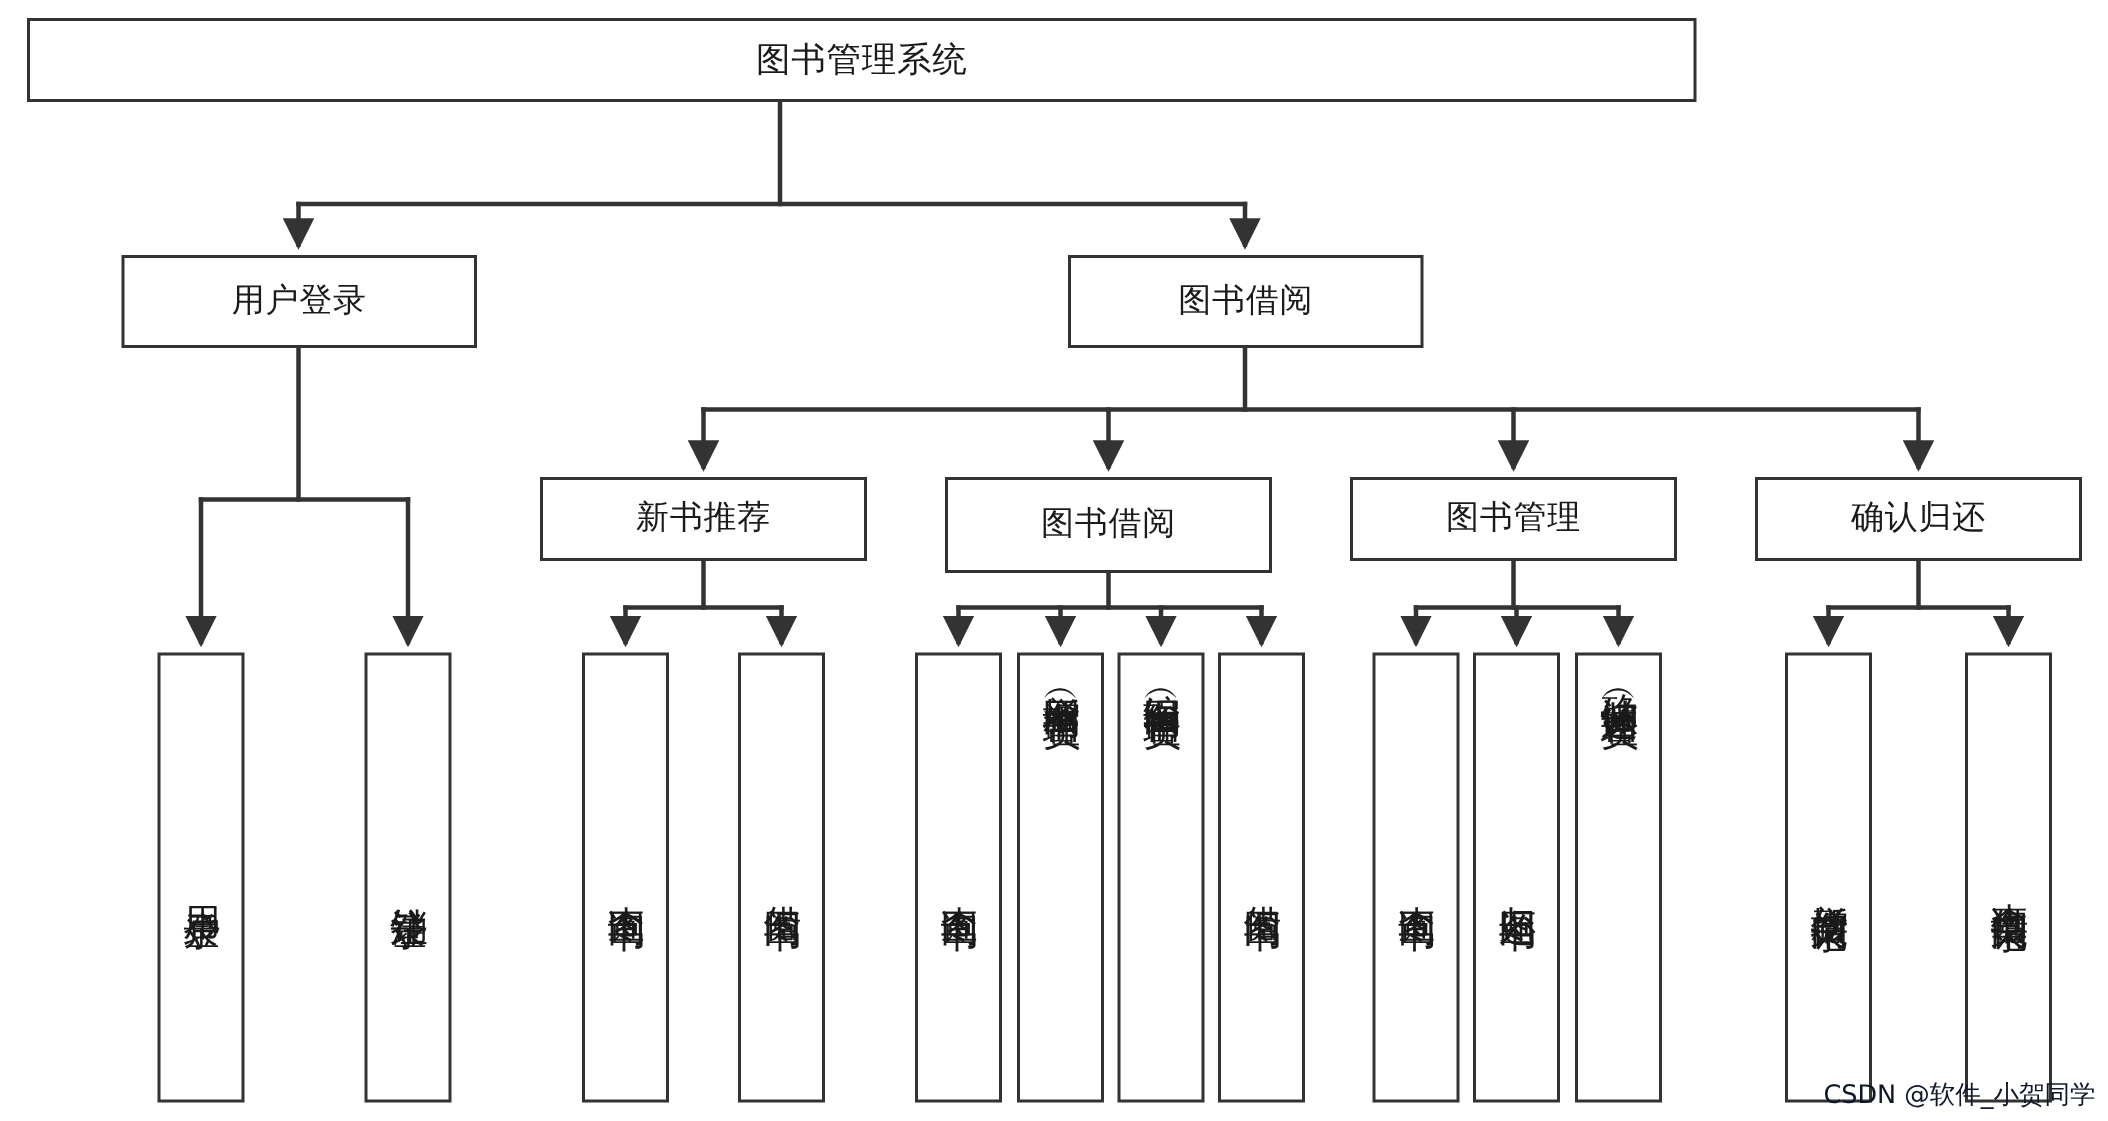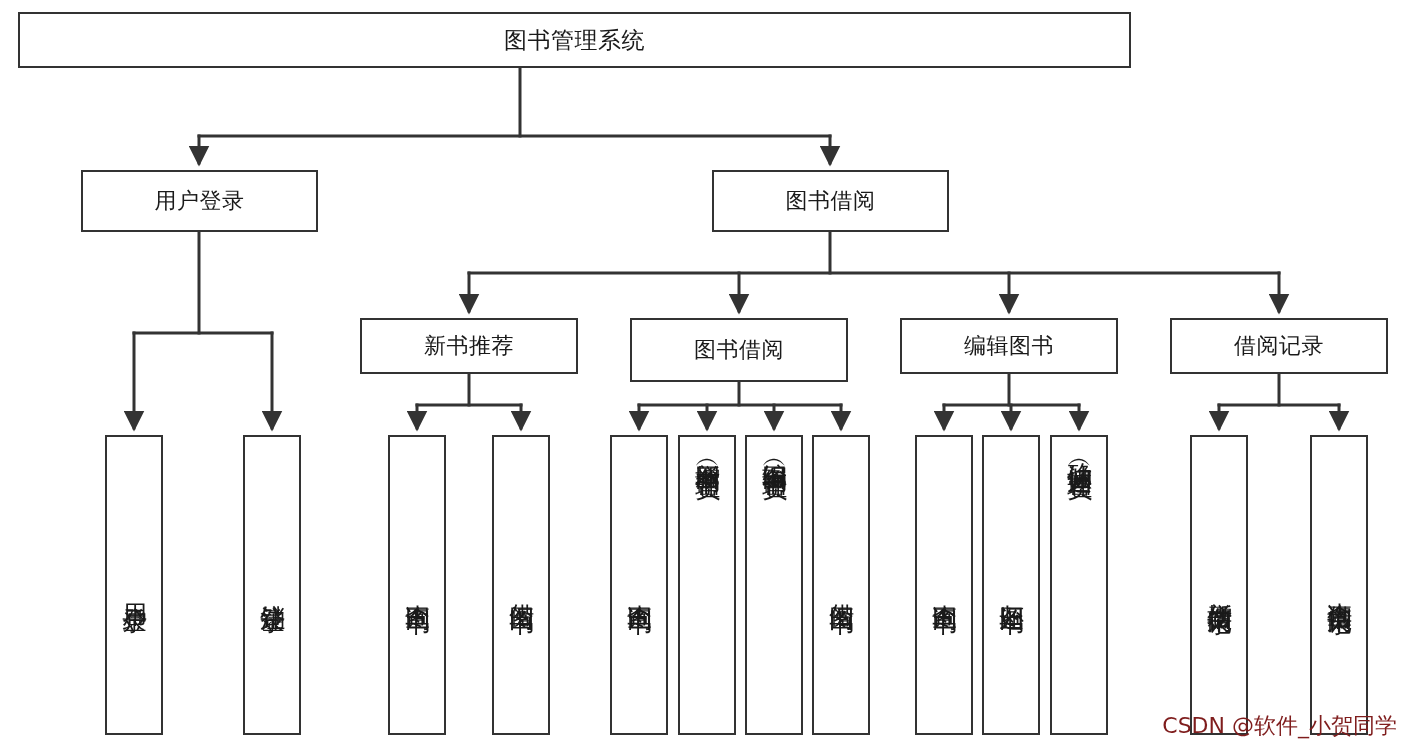--- a/index.html
+++ b/index.html
@@ -64,22 +64,22 @@
     white-space: nowrap;
     margin: 0 auto;
   }
   .node.vertical.v-center {
     align-items: center;
   }
   #watermark {
     position: absolute;
     right: 8px;
     bottom: 6px;
-    font-size: 22px;
-    color: #7f1d1d;
+    font-size: 17px;
+    color: #0f172a;
     white-space: nowrap;
     z-index: 3;
     font-family: "DejaVu Sans", "Liberation Sans", sans-serif;
   }
 </style>
 </head>
 <body>
 
 <div id="diagram-root">
 
@@ -147,24 +147,24 @@
     <span class="node-label">图书借阅</span>
   </div>
 
   <div class="node horizontal" style="left:360px; top:318px; width:218px; height:56px;">
     <span class="node-label">新书推荐</span>
   </div>
   <div class="node horizontal" style="left:630px; top:318px; width:218px; height:64px;">
     <span class="node-label">图书借阅</span>
   </div>
   <div class="node horizontal" style="left:900px; top:318px; width:218px; height:56px;">
-    <span class="node-label">编辑图书</span>
+    <span class="node-label">图书管理</span>
   </div>
   <div class="node horizontal" style="left:1170px; top:318px; width:218px; height:56px;">
-    <span class="node-label">借阅记录</span>
+    <span class="node-label">确认归还</span>
   </div>
 
   <div class="node vertical v-center" style="left:105px; top:435px; width:58px; height:300px;">
     <span class="node-label">用户登录</span>
   </div>
   <div class="node vertical v-center" style="left:243px; top:435px; width:58px; height:300px;">
     <span class="node-label">注销登录</span>
   </div>
 
   <div class="node vertical v-center" style="left:388px; top:435px; width:58px; height:300px;">

